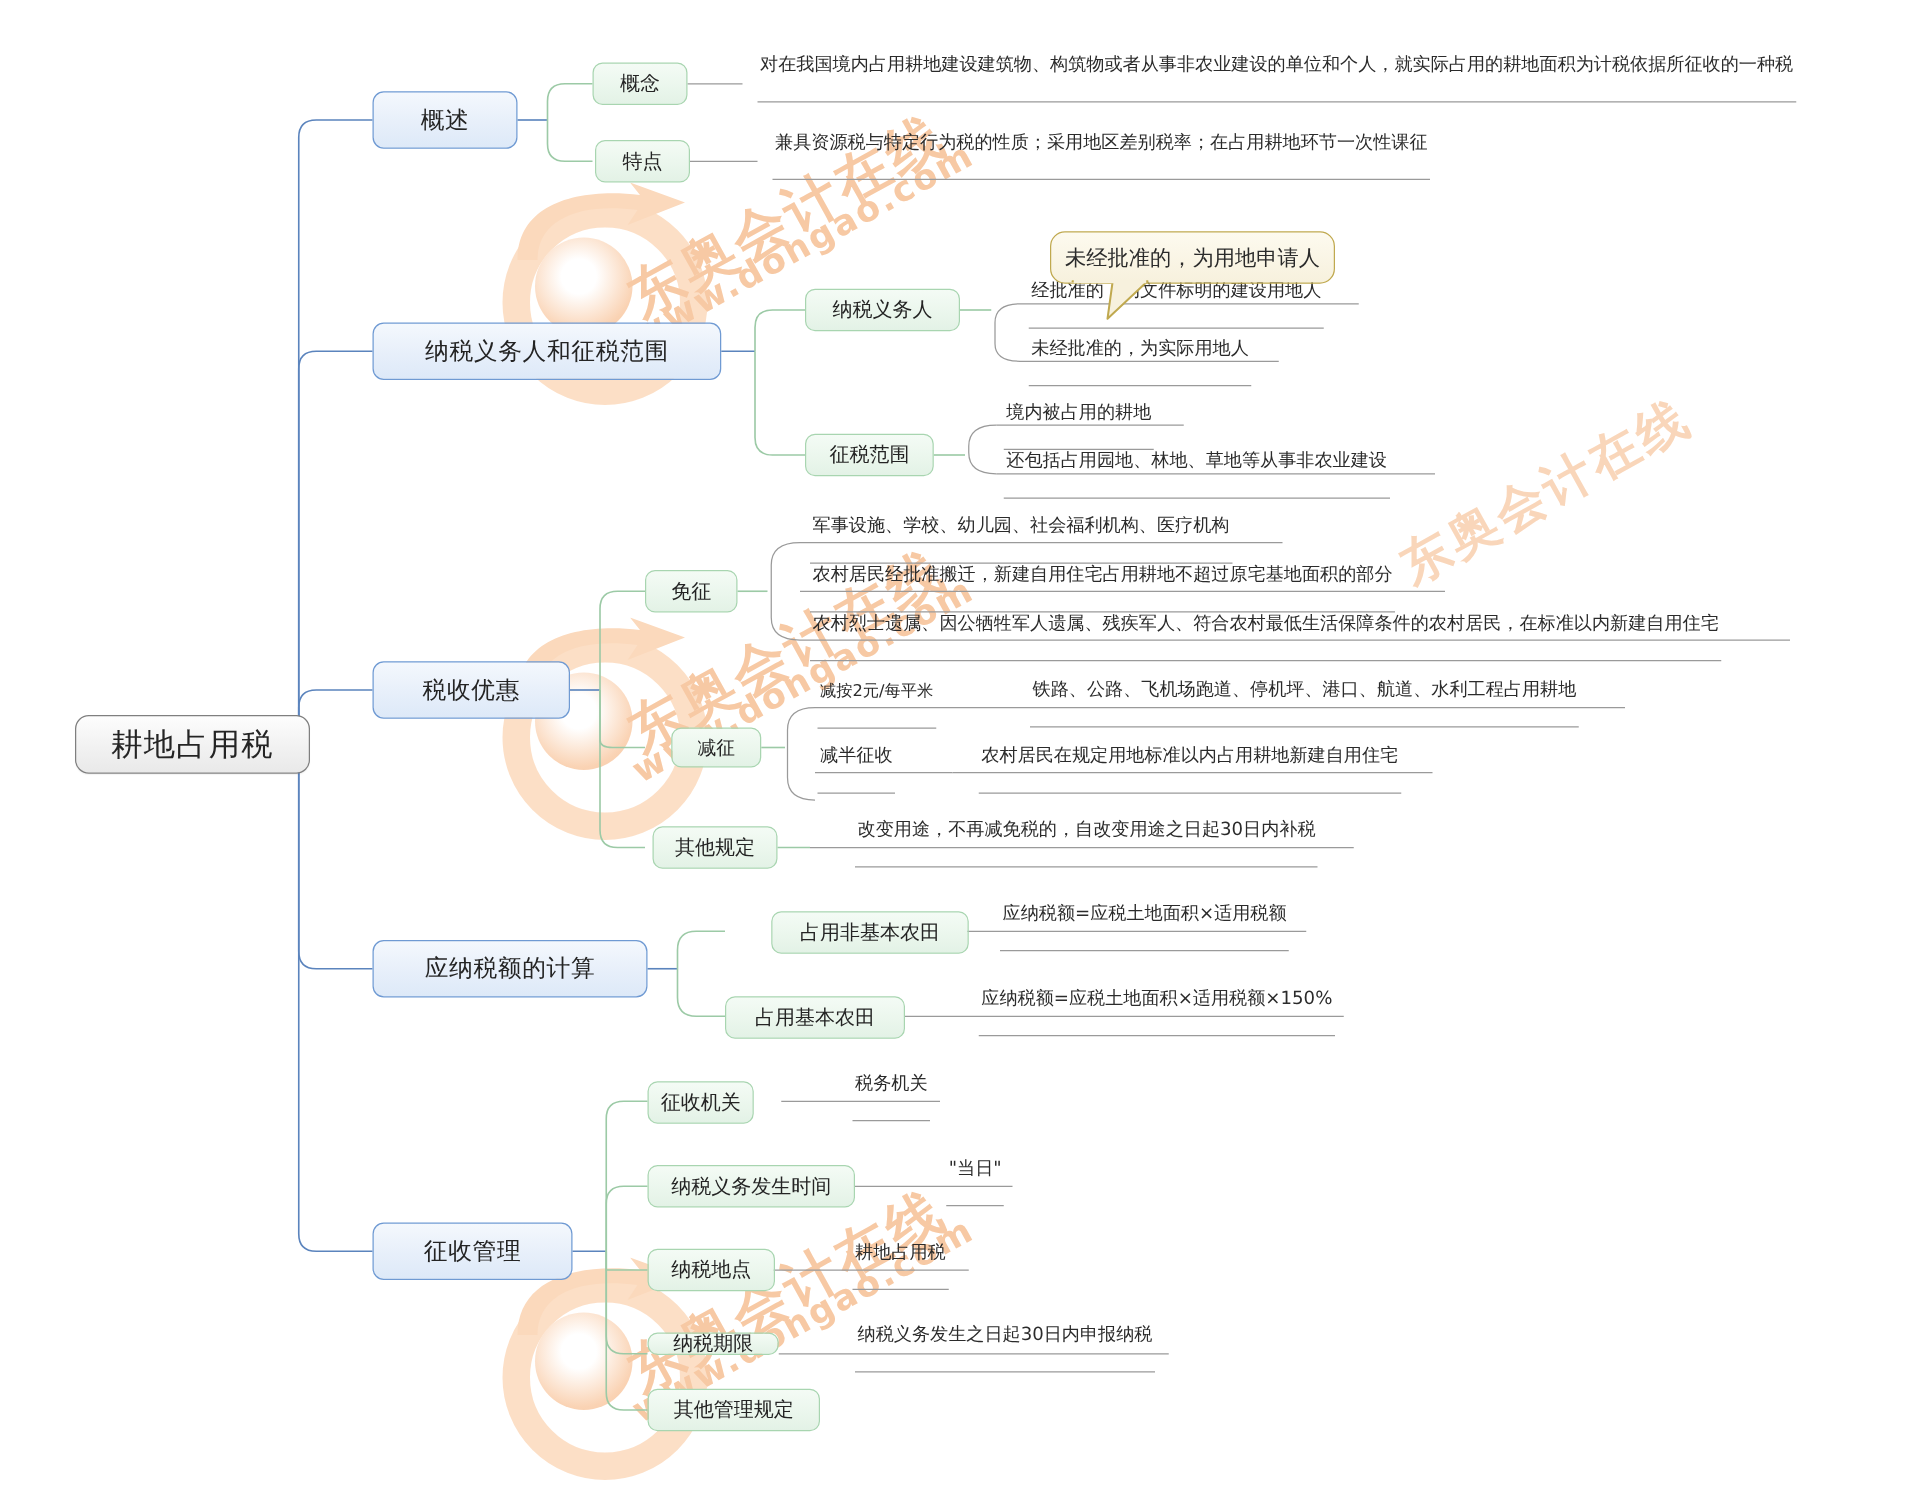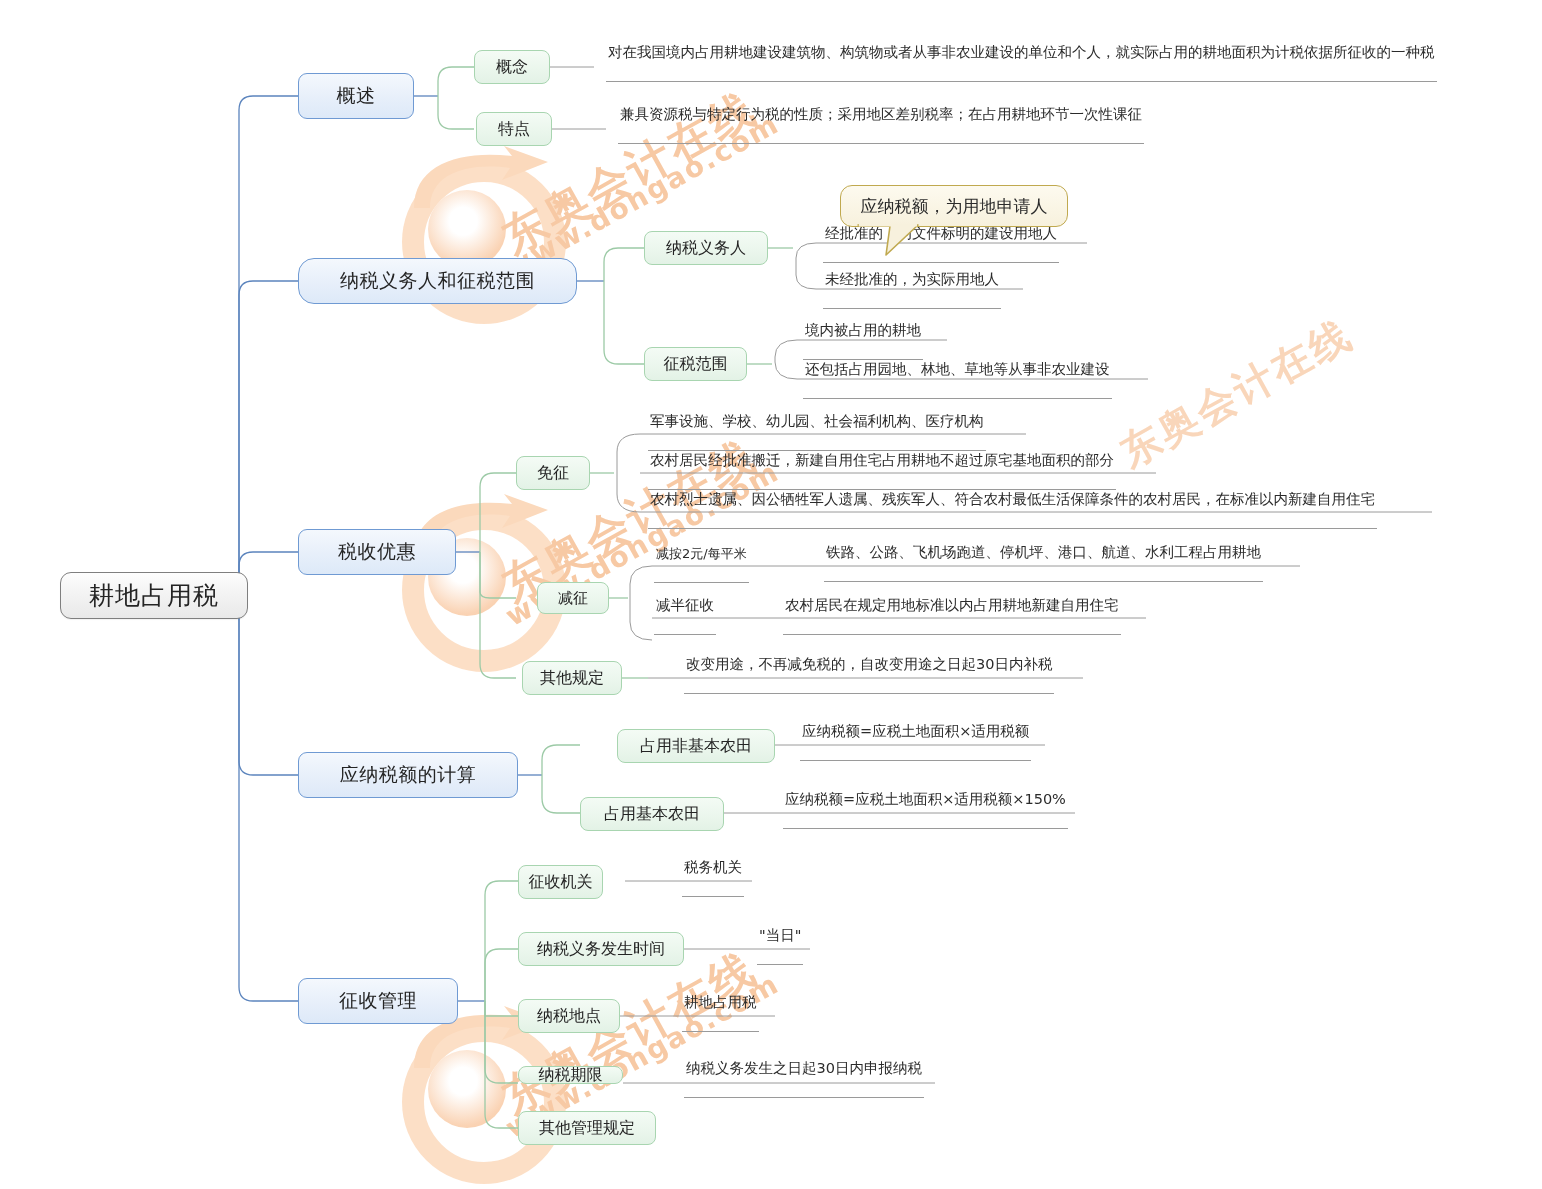--- a/index.html
+++ b/index.html
@@ -217,31 +217,31 @@
   <div class="node root" style="left:44px;top:572px;width:188px;height:47px;">耕地占用税</div>
 
   <div class="node lvl1" style="left:298px;top:73px;width:116px;height:46px;">概述</div>
 
   <div class="node lvl2" style="left:474px;top:50px;width:76px;height:34px;">概念</div>
   <div class="leaf" style="left:606px;top:44px;">对在我国境内占用耕地建设建筑物、构筑物或者从事非农业建设的单位和个人，就实际占用的耕地面积为计税依据所征收的一种税</div>
 
   <div class="node lvl2" style="left:476px;top:112px;width:76px;height:34px;">特点</div>
   <div class="leaf" style="left:618px;top:106px;">兼具资源税与特定行为税的性质；采用地区差别税率；在占用耕地环节一次性课征</div>
 
-  <div class="node lvl1" style="left:298px;top:258px;width:279px;height:46px;border-radius:16px;">纳税义务人和征税范围</div>
+  <div class="node lvl1" style="left:298px;top:258px;width:279px;height:46px;">纳税义务人和征税范围</div>
 
   <div class="node lvl2" style="left:644px;top:231px;width:124px;height:34px;">纳税义务人</div>
   <div class="leaf" style="left:823px;top:225px;">经批准的，为文件标明的建设用地人</div>
   <div class="leaf" style="left:823px;top:271px;">未经批准的，为实际用地人</div>
 
   <div class="node lvl2" style="left:644px;top:347px;width:103px;height:34px;">征税范围</div>
   <div class="leaf" style="left:803px;top:322px;">境内被占用的耕地</div>
   <div class="leaf" style="left:803px;top:361px;">还包括占用园地、林地、草地等从事非农业建设</div>
 
-  <div class="callout" style="left:840px;top:185px;width:228px;height:42px;">应纳税额，为用地申请人</div>
+  <div class="callout" style="left:840px;top:185px;width:228px;height:42px;">未经批准的，为用地申请人</div>
   <div class="callout-tail" style="left:856px;top:224px;">
     <svg width="68" height="34" viewBox="0 0 68 34">
       <path d="M2 1 L62 1 L30 31 L34 2 Z" fill="#f7f1dd" stroke="#c0a94f" stroke-width="1.6" stroke-linejoin="round"></path>
       <path d="M3 1 L61 1" stroke="#f7f1dd" stroke-width="3"></path>
     </svg>
   </div>
 
   <div class="node lvl1" style="left:298px;top:529px;width:158px;height:46px;">税收优惠</div>
 
   <div class="node lvl2" style="left:516px;top:456px;width:74px;height:34px;">免征</div>

